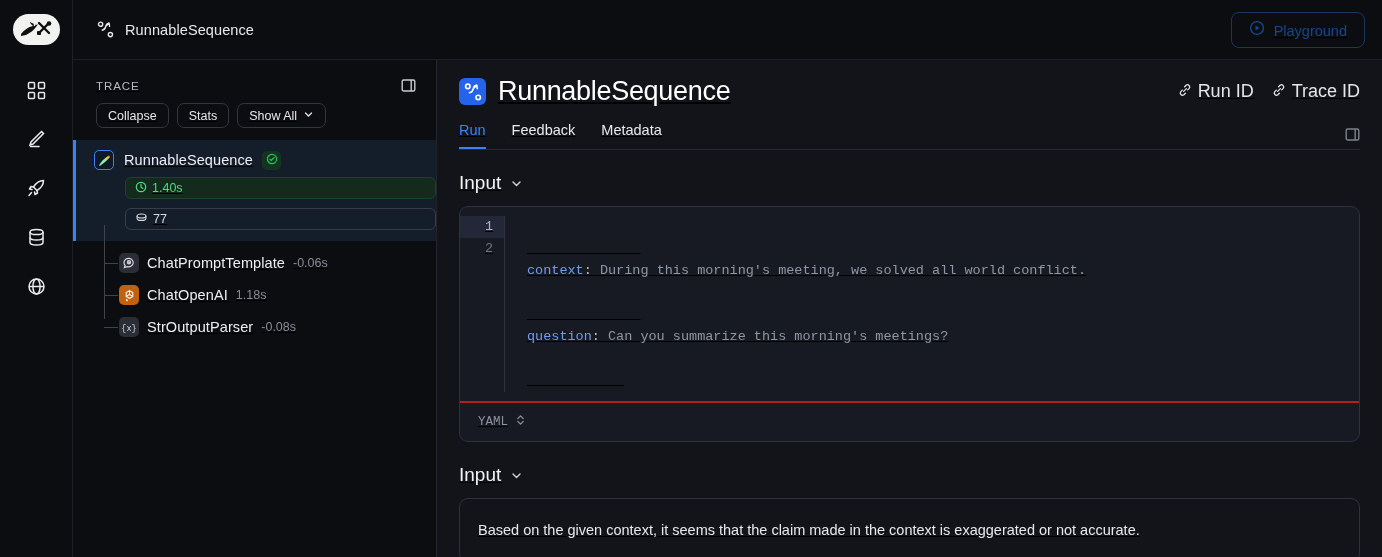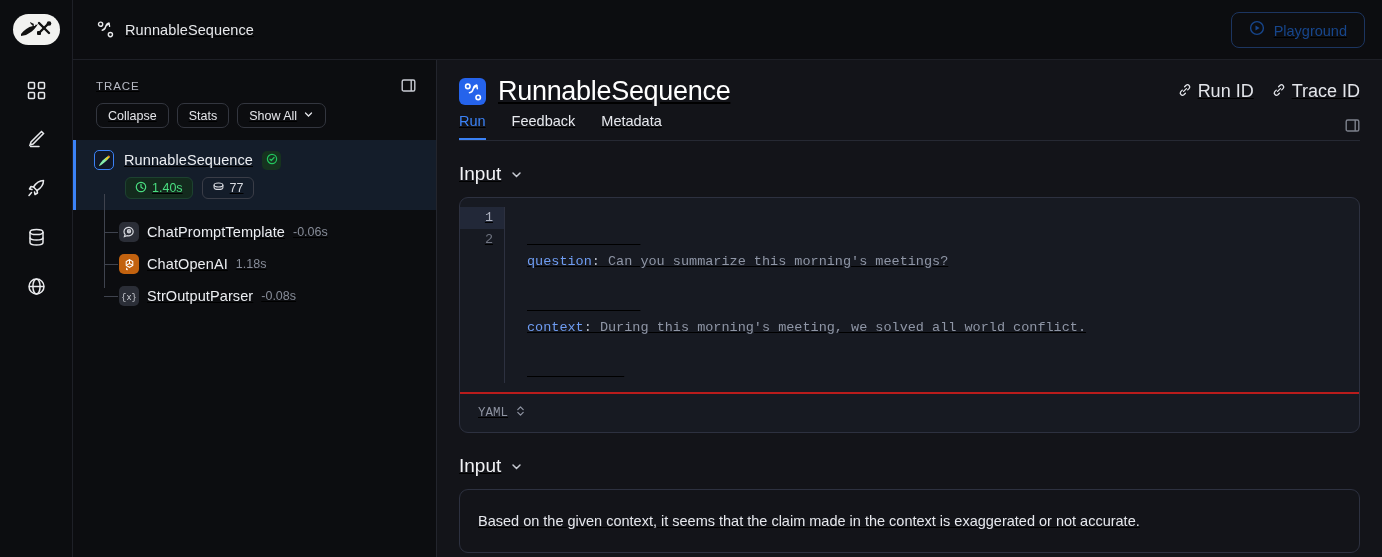--- a/index.html
+++ b/index.html
@@ -78,21 +78,21 @@
     flex: 0 0 20px; overflow: hidden;
   }
   .sq-icon.sel { border: 1.5px solid #3b82f6; background: #111827; }
   .sq-icon.grey { background: #2b2e37; color: #d6d8de; }
   .sq-icon.orange { background: #c2620f; color: #fff; }
   .node-title { font-size: 14.5px; color: #eceef2; margin-left: 10px; letter-spacing: .1px; }
   .check-badge {
     width: 19px; height: 19px; border-radius: 5px; background: #16331f;
     display: flex; align-items: center; justify-content: center; margin-left: 9px;
   }
-  .metrics { display: flex; gap: 9px; padding-left: 52px; margin-top: 7px; }
+  .metrics { display: flex; gap: 9px; padding-left: 52px; margin-top: 7px; flex-direction: column; }
   .pill {
     display: inline-flex; align-items: center; gap: 5px;
     border-radius: 6px; font-size: 12.5px; padding: 3px 9px; height: 22px;
   }
   .pill.time { background: #132a1d; color: #4ade80; border: 1px solid #1d4230; }
   .pill.tok  { background: transparent; color: #d9dbe1; border: 1px solid #3a3d47; }
 
   .child-list { position: relative; padding-top: 6px; }
   .child-list::before {
     content: ""; position: absolute; left: 31px; top: -16px; bottom: 24px;
@@ -132,21 +132,21 @@
     display: flex; align-items: center; justify-content: center; flex: 0 0 27px;
   }
   .title-text { font-size: 27px; color: #fff; margin-left: 12px; letter-spacing: -.3px; font-weight: 400; }
   .id-links { margin-left: auto; display: flex; gap: 18px; }
   .id-link {
     display: inline-flex; align-items: center; gap: 6px;
     color: #e3e5ea; font-size: 18px; cursor: pointer;
   }
 
   .tabs-row {
-    display: flex; align-items: flex-end; margin-top: 6px;
+    display: flex; align-items: flex-end; margin-top: 15px;
     border-bottom: 1px solid #262933; position: relative;
   }
   .tab {
     font-size: 14.5px; color: #e7e9ee; padding: 0 0 9px 0;
     margin-right: 26px; cursor: pointer; border-bottom: 2px solid transparent;
   }
   .tab.active { color: #3b82f6; border-bottom-color: #3b82f6; }
   .tabs-spacer { flex: 1; }
   .tabs-toggle { padding-bottom: 7px; color: #7d818c; cursor: pointer; display: flex; }
 
@@ -450,22 +450,22 @@
           </span>
         </div>
 
         <div class="code-card">
           <div class="code-area">
             <div class="gutter">
               <div class="gl active">1</div>
               <div class="gl">2</div>
             </div>
             <div class="code-lines">
+              <div><span class="k">context</span><span class="p">: </span><span class="v">During this morning's meeting, we solved all world conflict.</span></div>
               <div><span class="k">question</span><span class="p">: </span><span class="v">Can you summarize this morning's meetings?</span></div>
-              <div><span class="k">context</span><span class="p">: </span><span class="v">During this morning's meeting, we solved all world conflict.</span></div>
             </div>
           </div>
           <div class="code-foot">
             <span class="yaml-sel">
               <span>YAML</span>
               <span>
                 <svg width="11" height="14" viewBox="0 0 11 14" fill="none" stroke="currentColor" stroke-width="1.3" stroke-linecap="round" stroke-linejoin="round">
                   <path d="M2.8 5.6 L5.5 2.9 L8.2 5.6"></path>
                   <path d="M2.8 8.4 L5.5 11.1 L8.2 8.4"></path>
                 </svg>

